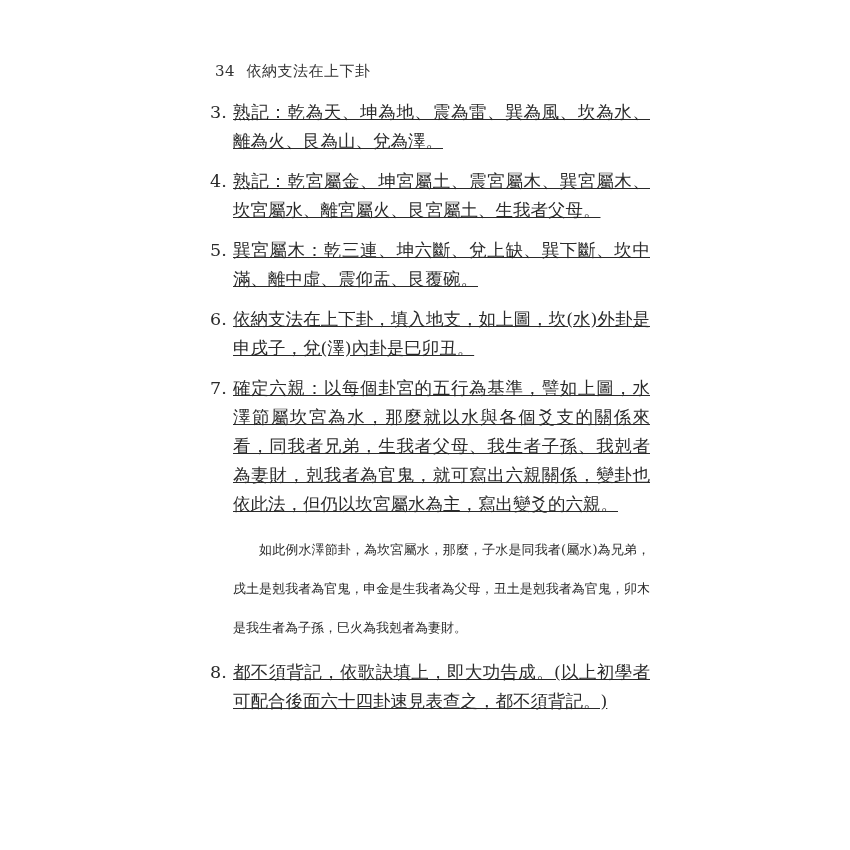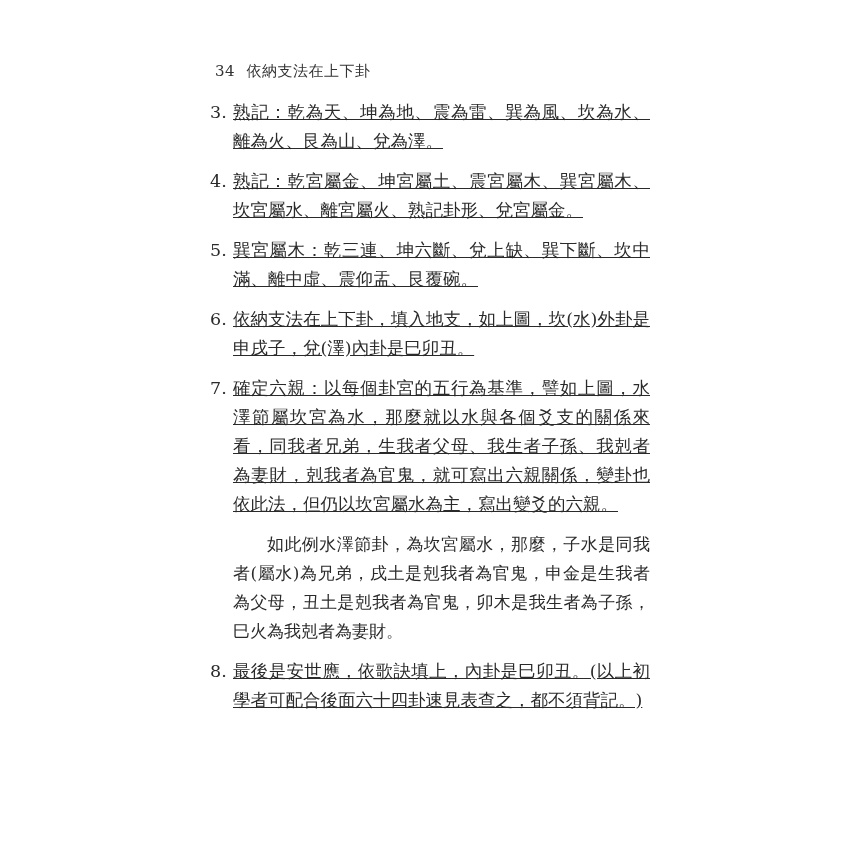--- a/index.html
+++ b/index.html
@@ -4,49 +4,49 @@
 <style>
   html, body { margin:0; padding:0; background:#ffffff; }
   body { width:850px; height:850px; position:relative; overflow:hidden;
          font-family: "DejaVu Serif", "Liberation Serif", serif; color:#2a2a2a; }
   .header { position:absolute; left:215px; top:62px; font-size:15px; color:#333; letter-spacing:0.5px; }
   .header .pg { margin-right:6px;text-align:right; }
   .content { position:absolute; left:210px; top:98px; width:440px; }
   .item { display:flex; font-size:17.5px; line-height:29px; margin-bottom:11px; }
   .item .num { width:23px; flex:none; }
   .item .text { flex:1; text-align:justify;text-decoration:underline; }
-  .para { font-size:17px; line-height:29px; margin:0 0 11px 23px; text-indent:2em; text-align:justify; }
+  .para { font-size:13px; line-height:39px; margin:0 0 11px 23px; text-indent:2em; text-align:justify; }
 </style>
 </head>
 <body>
 
 <div class="header">
   <span class="pg">34</span>
   <span>依納支法在上下卦</span>
 </div>
 
 <div class="content">
   <div class="item">
     <span class="num">3.</span>
     <span class="text">熟記：乾為天、坤為地、震為雷、巽為風、坎為水、離為火、艮為山、兌為澤。</span>
   </div>
   <div class="item">
     <span class="num">4.</span>
-    <span class="text">熟記：乾宮屬金、坤宮屬土、震宮屬木、巽宮屬木、坎宮屬水、離宮屬火、熟記卦形、兌宮屬金。</span>
+    <span class="text">熟記：乾宮屬金、坤宮屬土、震宮屬木、巽宮屬木、坎宮屬水、離宮屬火、艮宮屬土、生我者父母。</span>
   </div>
   <div class="item">
     <span class="num">5.</span>
     <span class="text">巽宮屬木：乾三連、坤六斷、兌上缺、巽下斷、坎中滿、離中虛、震仰盂、艮覆碗。</span>
   </div>
   <div class="item">
     <span class="num">6.</span>
     <span class="text">依納支法在上下卦，填入地支，如上圖，坎(水)外卦是申戌子，兌(澤)內卦是巳卯丑。</span>
   </div>
   <div class="item">
     <span class="num">7.</span>
     <span class="text">確定六親：以每個卦宮的五行為基準，譬如上圖，水澤節屬坎宮為水，那麼就以水與各個爻支的關係來看，同我者兄弟，生我者父母、我生者子孫、我剋者為妻財，剋我者為官鬼，就可寫出六親關係，變卦也依此法，但仍以坎宮屬水為主，寫出變爻的六親。</span>
   </div>
   <p class="para">如此例水澤節卦，為坎宮屬水，那麼，子水是同我者(屬水)為兄弟，戌土是剋我者為官鬼，申金是生我者為父母，丑土是剋我者為官鬼，卯木是我生者為子孫，巳火為我剋者為妻財。</p>
   <div class="item">
     <span class="num">8.</span>
-    <span class="text">最後是安世應，依歌訣填上，內卦是巳卯丑。(以上初學者可配合後面六十四卦速見表查之，都不須背記。)</span>
+    <span class="text">都不須背記，依歌訣填上，即大功告成。(以上初學者可配合後面六十四卦速見表查之，都不須背記。)</span>
   </div>
 </div>
 
 </body></html>

